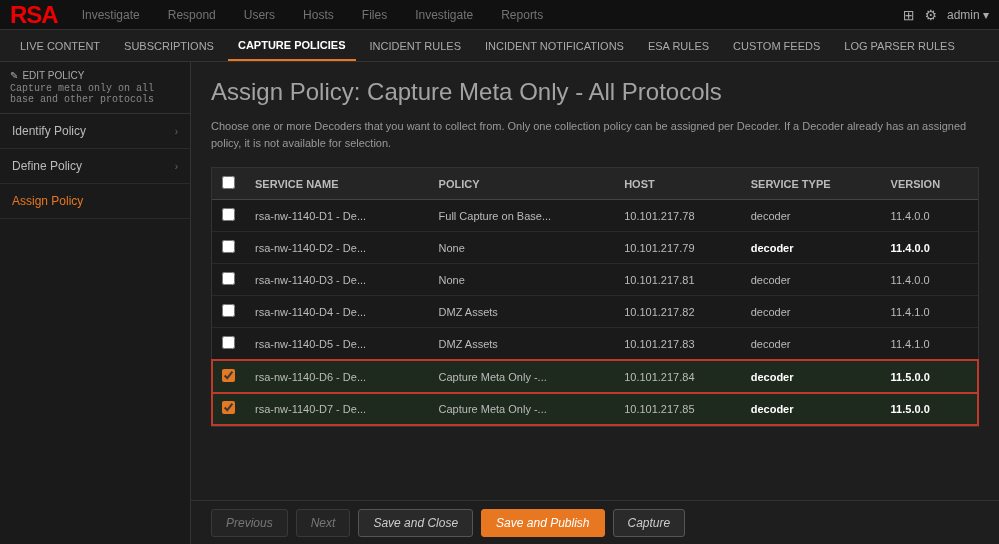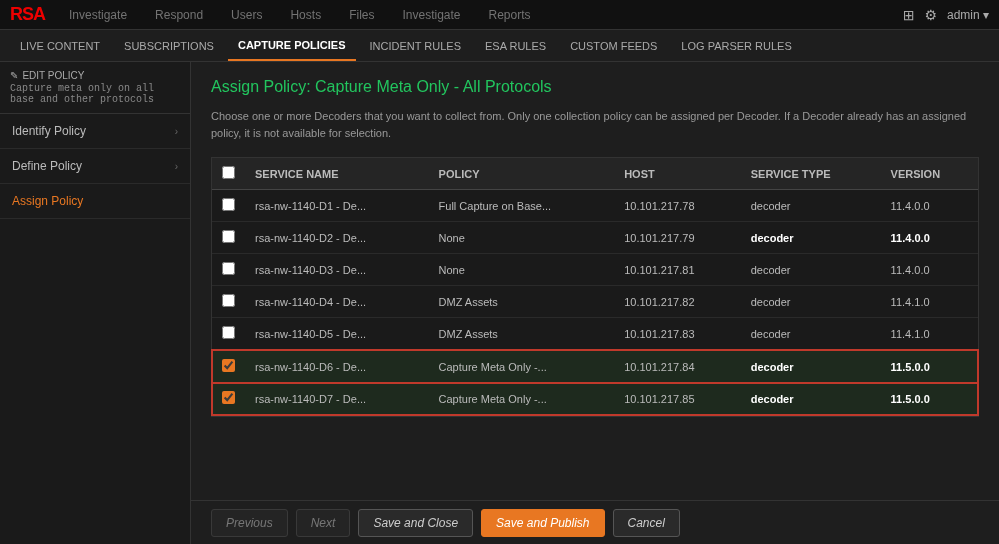--- a/index.html
+++ b/index.html
@@ -1,20 +1,20 @@
 <!DOCTYPE html>
 <html><head>
   <meta charset="utf-8">
   <style>
     * { box-sizing: border-box; margin: 0; padding: 0; }
     body { background: #1a1a1a; color: #ccc; font-family: Arial, sans-serif; font-size: 12px; width: 999px; height: 544px; overflow: hidden; }
 
     
     .top-nav { background: #111; height: 30px; display: flex; align-items: center; padding: 0 10px; border-bottom: 1px solid #333; }
-    .logo { color: #e00; font-weight: bold; font-size: 18px; margin-right: 20px; letter-spacing: -1px; }
+    .logo { color: #e00; font-weight: bold; font-size: 24px; margin-right: 20px; letter-spacing: -1px; }
     .nav-items { display: flex; gap: 20px; }
     .nav-item { color: #737373; font-size: 12px; cursor: pointer; padding: 0 4px; }
     .nav-right { margin-left: auto; display: flex; align-items: center; gap: 10px; }
     .nav-icon { color: #aaa; font-size: 14px; cursor: pointer; }
     .admin-label { color: #aaa; font-size: 12px; cursor: pointer; }
 
     
     .second-nav { background: #1e1e1e; height: 32px; display: flex; align-items: center; padding: 0 10px; border-bottom: 1px solid #333; gap: 4px; }
     .second-nav-item { color: #aaa; font-size: 11px; cursor: pointer; padding: 0 10px; height: 100%; display: flex; align-items: center; }
     .second-nav-item.active { color: #fff; border-bottom: 2px solid #e87722; font-weight: bold; }
@@ -26,21 +26,21 @@
     .sidebar { width: 191px; background: #1a1a1a; border-right: 1px solid #333; flex-shrink: 0; }
     .sidebar-header { padding: 8px 10px; border-bottom: 1px solid #333; }
     .sidebar-edit-label { color: #aaa; font-size: 10px; display: flex; align-items: center; gap: 4px; }
     .sidebar-subtitle { color: #888; font-size: 10px; margin-top: 2px; font-family: Liberation Mono, monospace; }
     .sidebar-item { display: flex; align-items: center; justify-content: space-between; padding: 10px 12px; cursor: pointer; border-bottom: 1px solid #2a2a2a; color: #bbb; font-size: 12px; }
     .sidebar-item.active { color: #e87722; }
     .sidebar-chevron { color: #666; font-size: 10px; }
 
     
     .content { flex: 1; background: #1e1e1e; overflow-y: auto; padding: 16px 20px; }
-    .page-title { font-size: 16px; color: #22c55e; margin-bottom: 12px; }
+    .page-title { font-size: 24px; color: #a3a3a3; margin-bottom: 12px; }
     .description { font-size: 11px; color: #999; margin-bottom: 16px; line-height: 1.5; }
 
     
     .table-container { border: 1px solid #333; background: #1a1a1a; }
     table { width: 100%; border-collapse: collapse; }
     thead tr { background: #252525; border-bottom: 1px solid #444; }
     th { color: #bbb; font-size: 11px; font-weight: bold; padding: 8px 10px; text-align: left; }
     tbody tr { border-bottom: 1px solid #2a2a2a; }
     tbody tr.selected { background: #1e2a1e; }
     td { padding: 8px 10px; font-size: 11px; color: #bbb; }
@@ -72,20 +72,21 @@
     <span class="nav-icon">⚙</span>
     <span class="admin-label">admin ▾</span>
   </div>
 </div>
 
 <div class="second-nav">
   <span class="second-nav-item">LIVE CONTENT</span>
   <span class="second-nav-item">SUBSCRIPTIONS</span>
   <span class="second-nav-item active">CAPTURE POLICIES</span>
   <span class="second-nav-item">INCIDENT RULES</span>
+  <span class="second-nav-item">INCIDENT NOTIFICATIONS</span>
   <span class="second-nav-item">ESA RULES</span>
   <span class="second-nav-item">CUSTOM FEEDS</span>
   <span class="second-nav-item">LOG PARSER RULES</span>
 </div>
 
 <div class="main-layout">
 
   <div class="sidebar">
     <div class="sidebar-header">
       <div class="sidebar-edit-label">
@@ -186,14 +187,14 @@
       </table>
     </div>
   </div>
 </div>
 
 <div class="footer">
   <button class="btn btn-disabled">Previous</button>
   <button class="btn btn-disabled">Next</button>
   <button class="btn">Save and Close</button>
   <button class="btn btn-primary">Save and Publish</button>
-  <button class="btn">Cancel</button>
+  <button class="btn">Capture</button>
 </div>
 
 </body></html>

